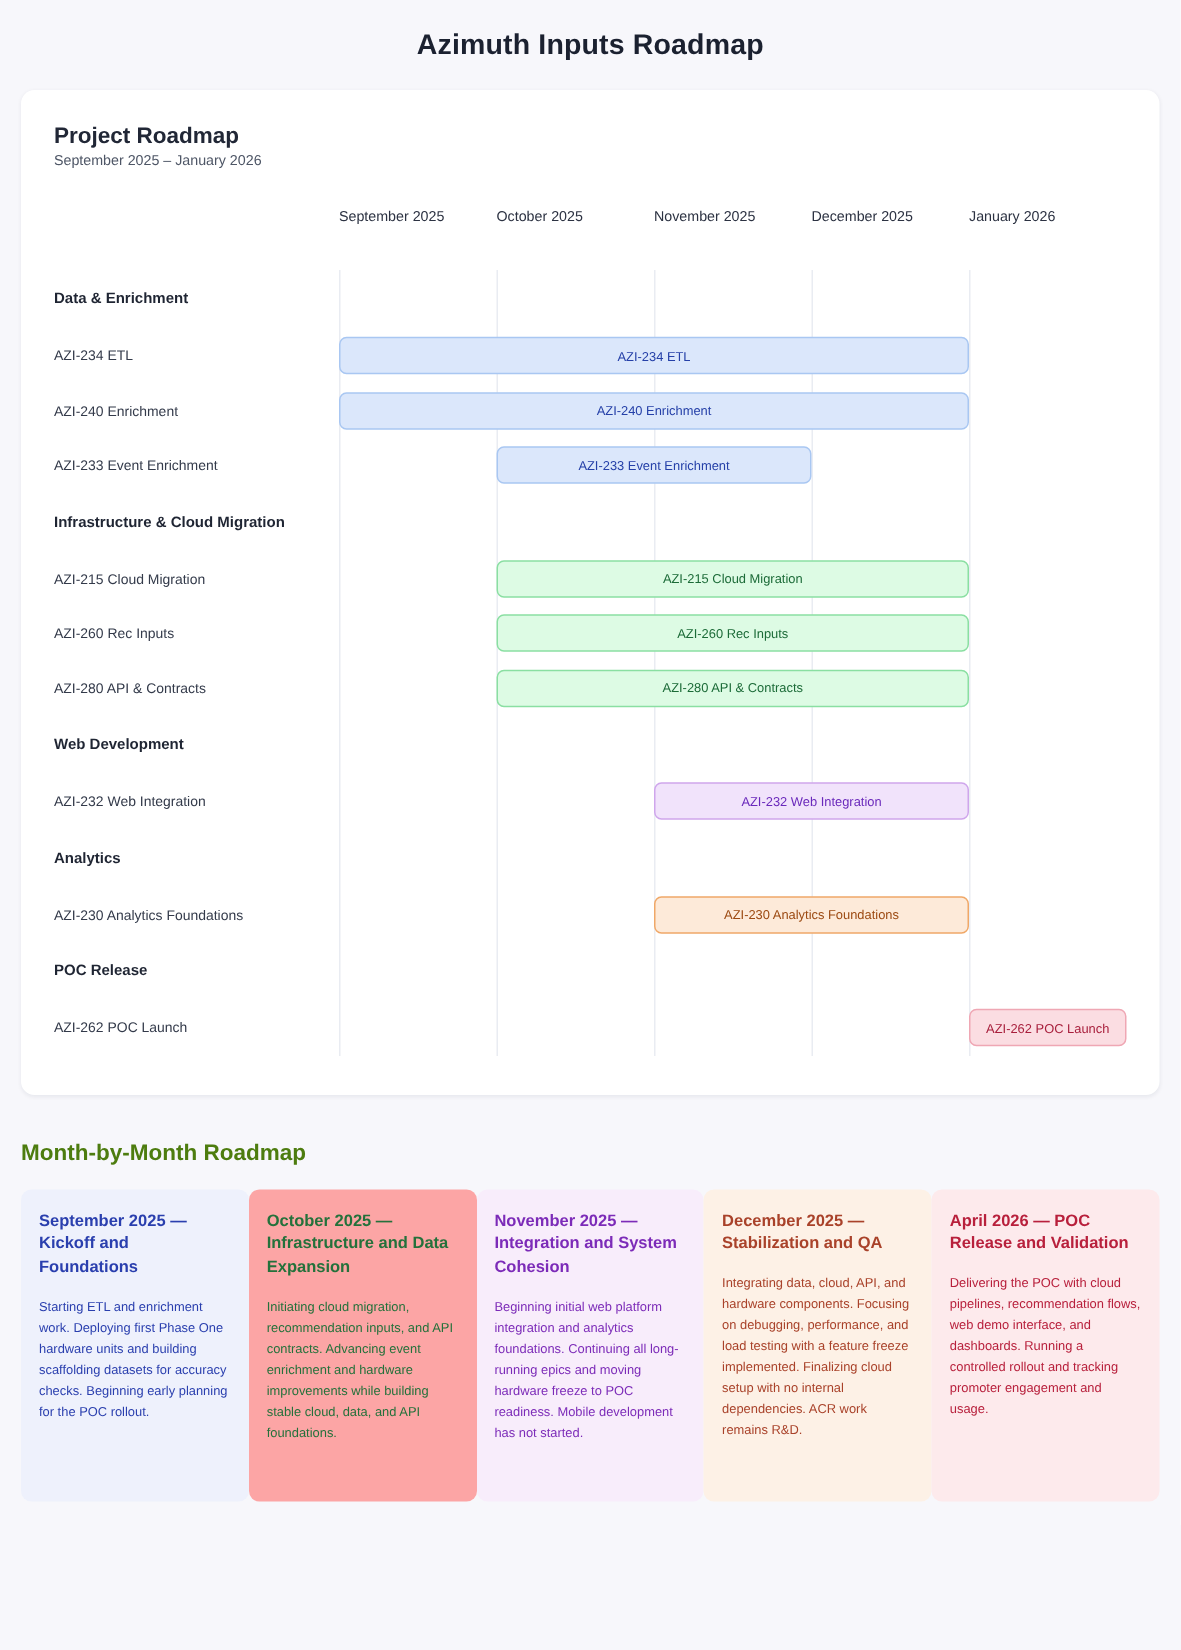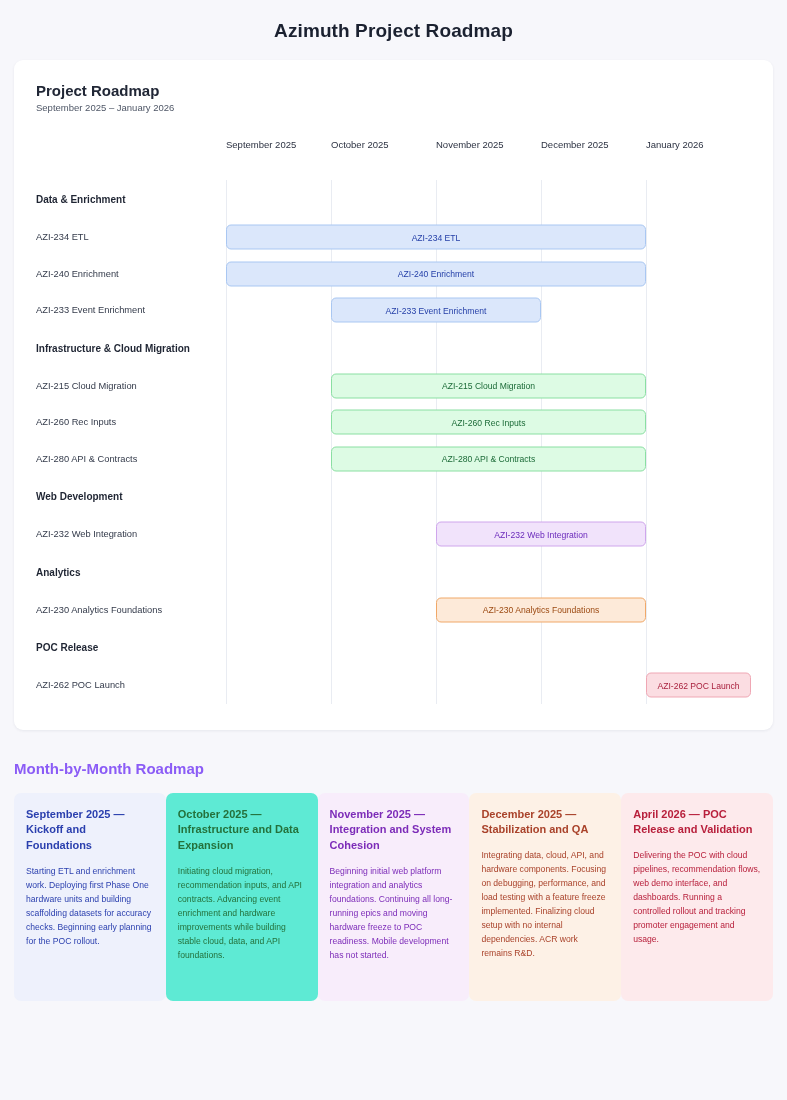--- a/index.html
+++ b/index.html
@@ -111,21 +111,21 @@
   .bar.blue   { background: #dbe7fb; border-color: #a9c7f2; color: #2540a8; }
   .bar.green  { background: #ddfbe4; border-color: #8adfa2; color: #1c6b38; }
   .bar.purple { background: #f1e3fb; border-color: #cfa6ec; color: #6a29bb; }
   .bar.orange { background: #fdead9; border-color: #f0a868; color: #9c4a12; }
   .bar.pink   { background: #fbdde2; border-color: #efa7b4; color: #a81f3c; }
 
   
   .mbm-title {
     font-size: 15px;
     font-weight: bold;
-    color: #8b5cf6;
+    color: #4d7c0f;
     margin: 30px 0 16px 14px;
   }
   .cards {
     display: flex;
     padding: 0 14px 18px 14px;
   }
   .mcard {
     flex: 1 1 0;
     border-radius: 7px;
     padding: 14px 12px 16px 12px;
@@ -136,35 +136,35 @@
     font-weight: bold;
     line-height: 1.45;
     margin-bottom: 11px;
   }
   .mcard p {
     font-size: 8.6px;
     line-height: 1.62;
   }
   .mcard.c-blue   { background: #eef1fc; }
   .mcard.c-blue h3, .mcard.c-blue p { color: #2a3fae; }
-  .mcard.c-green  { background: #5eead4; }
+  .mcard.c-green  { background: #fca5a5; }
   .mcard.c-green h3, .mcard.c-green p { color: #24713b; }
   .mcard.c-purple { background: #f8edfb; }
   .mcard.c-purple h3, .mcard.c-purple p { color: #7c2bb8; }
   .mcard.c-orange { background: #fdf1e6; }
   .mcard.c-orange h3, .mcard.c-orange p { color: #a9422a; }
   .mcard.c-pink   { background: #fdeaec; }
   .mcard.c-pink h3, .mcard.c-pink p { color: #b8203c; }
 </style>
 </head>
 <body>
 
 <div class="page">
 
-  <div class="page-title">Azimuth Project Roadmap</div>
+  <div class="page-title">Azimuth Inputs Roadmap</div>
 
   <div class="gantt-card">
     <div>
       <div class="gantt-head-title">Project Roadmap</div>
       <div class="gantt-head-sub">September 2025 – January 2026</div>
     </div>
 
     <div class="grid-wrap">
       <div class="month-header" id="month-header">
           <div class="mh">September 2025</div>

